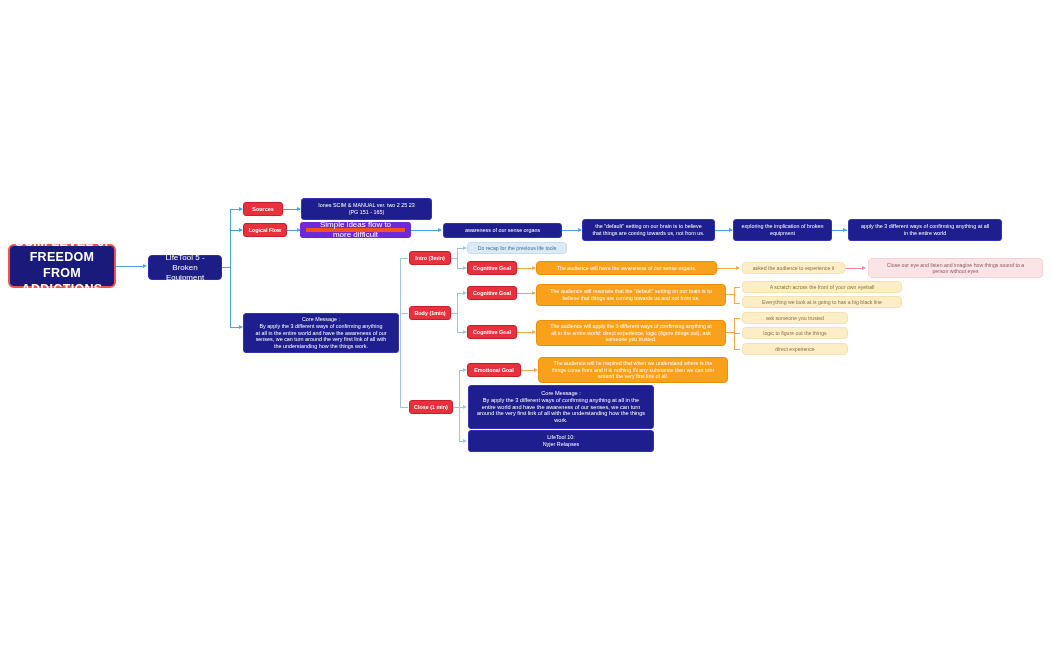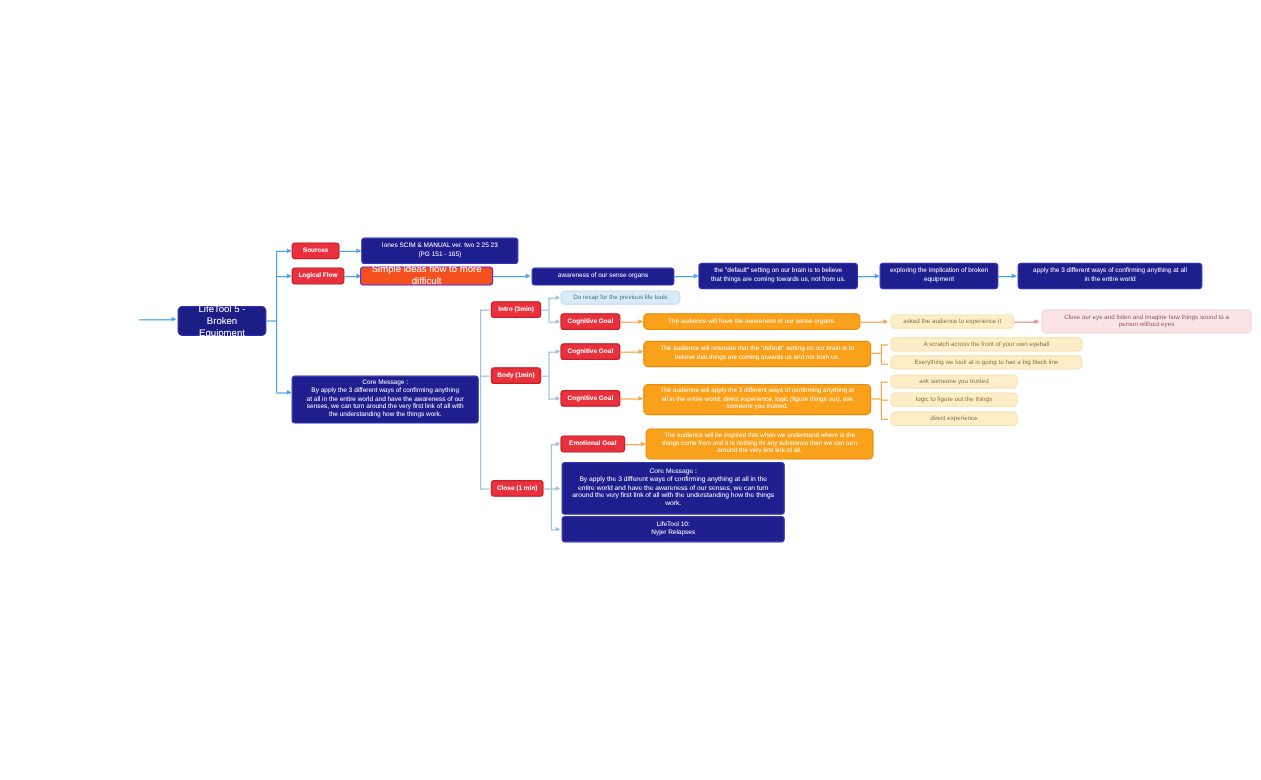--- a/index.html
+++ b/index.html
@@ -38,21 +38,21 @@
     color:#ffffff;font-size:5.4px;border-radius:3px;
   }
   .n-navy-lg{font-size:5.6px;}
   
   .n-red{
     background:#e8313c;border:1px solid #c8202b;
     color:#ffffff;font-size:5.4px;border-radius:3px;font-weight:bold;
   }
   
   .n-orange-line{
-    background:#f4511e;border:1px solid #6d28d9;
+    background:#f4511e;border:6px solid #6d28d9;
     color:#ffffff;font-size:8px;border-radius:3px;justify-content:center;
   }
   
   .n-orange{
     background:#f9a11b;border:1px solid #e8900c;
     color:#ffffff;font-size:5.3px;border-radius:4px;
   }
   
   .n-lblue{
     background:#dbeaf7;border:1px solid #c6dcef;
@@ -85,20 +85,25 @@
   }
   .arrow-pink{border-left-color:#f08a94;}
   .arrow-orange{border-left-color:#f4a84a;}
   .arrow-gray{border-left-color:#9fc4e0;}
 </style>
 </head>
 <body>
 
 <div id="canvas">
 
+  <div class="node n-root" style="left:8px;top:244px;width:108px;height:44px;">
+    <span>SCIM LEVEL 6:
+FREEDOM FROM
+ADDICTIONS</span>
+  </div>
 
   <div class="conn conn-h" style="left:116px;top:266px;width:28px;"></div>
   <div class="arrow" style="left:143px;top:263.5px;"></div>
 
   <div class="node n-branch" style="left:148px;top:255px;width:74px;height:25px;">
     <span>LifeTool 5 -
 Broken Equipment</span>
   </div>
 
   <div class="conn conn-h" style="left:222px;top:267px;width:8px;"></div>

